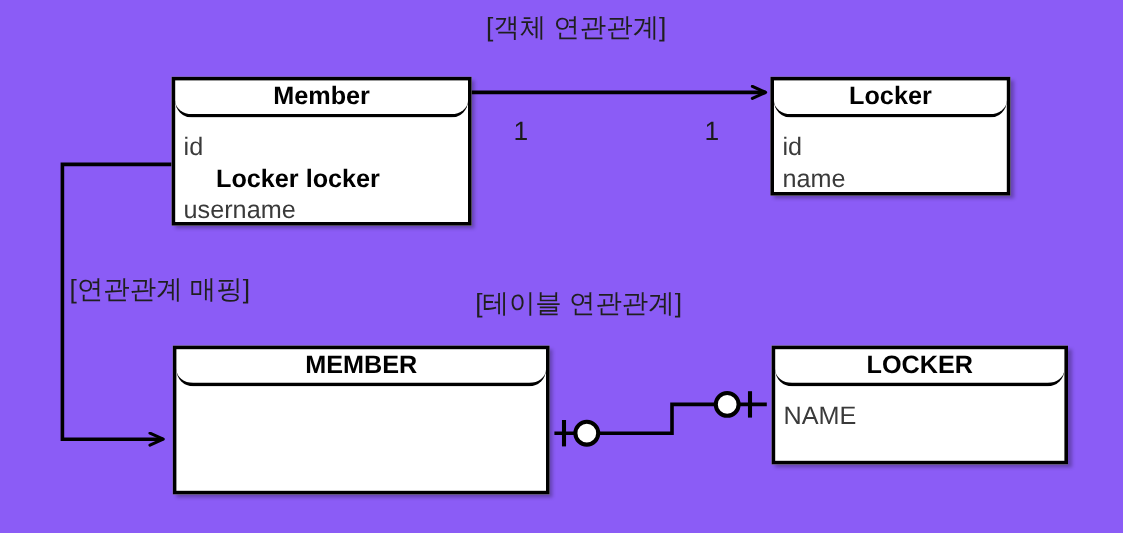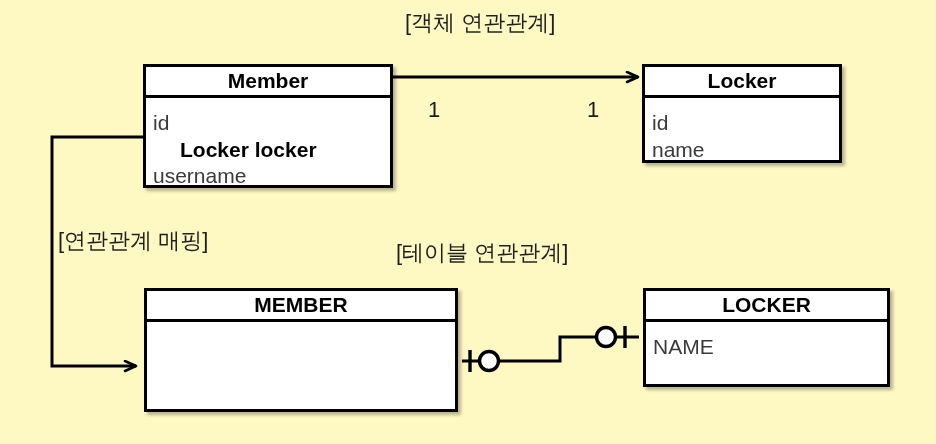--- a/index.html
+++ b/index.html
@@ -8,21 +8,21 @@
     background: #ffffff;
   }
   body {
     font-family: "Liberation Sans", "DejaVu Sans", sans-serif;
     color: #1a1a1a;
   }
   #canvas {
     position: relative;
     width: 936px;
     height: 444px;
-    background: #fef9c3;
+    background: #8b5cf6;
     overflow: hidden;
   }
   #wires {
     position: absolute;
     left: 0;
     top: 0;
     width: 936px;
     height: 444px;
   }
   .section-label {
@@ -43,20 +43,21 @@
   }
   .ent-title {
     box-sizing: border-box;
     text-align: center;
     font-size: 21px;
     font-weight: bold;
     color: #000000;
     padding: 2px 6px 3px 6px;
     white-space: nowrap;
     overflow: hidden;
+    border-radius: 14px;
   }
   .ent-title.under {
     border-bottom: 3px solid #000000;
   }
   .ent-body {
     box-sizing: border-box;
     margin-top: 12px;
   }
   .ent-row {
     box-sizing: border-box;

